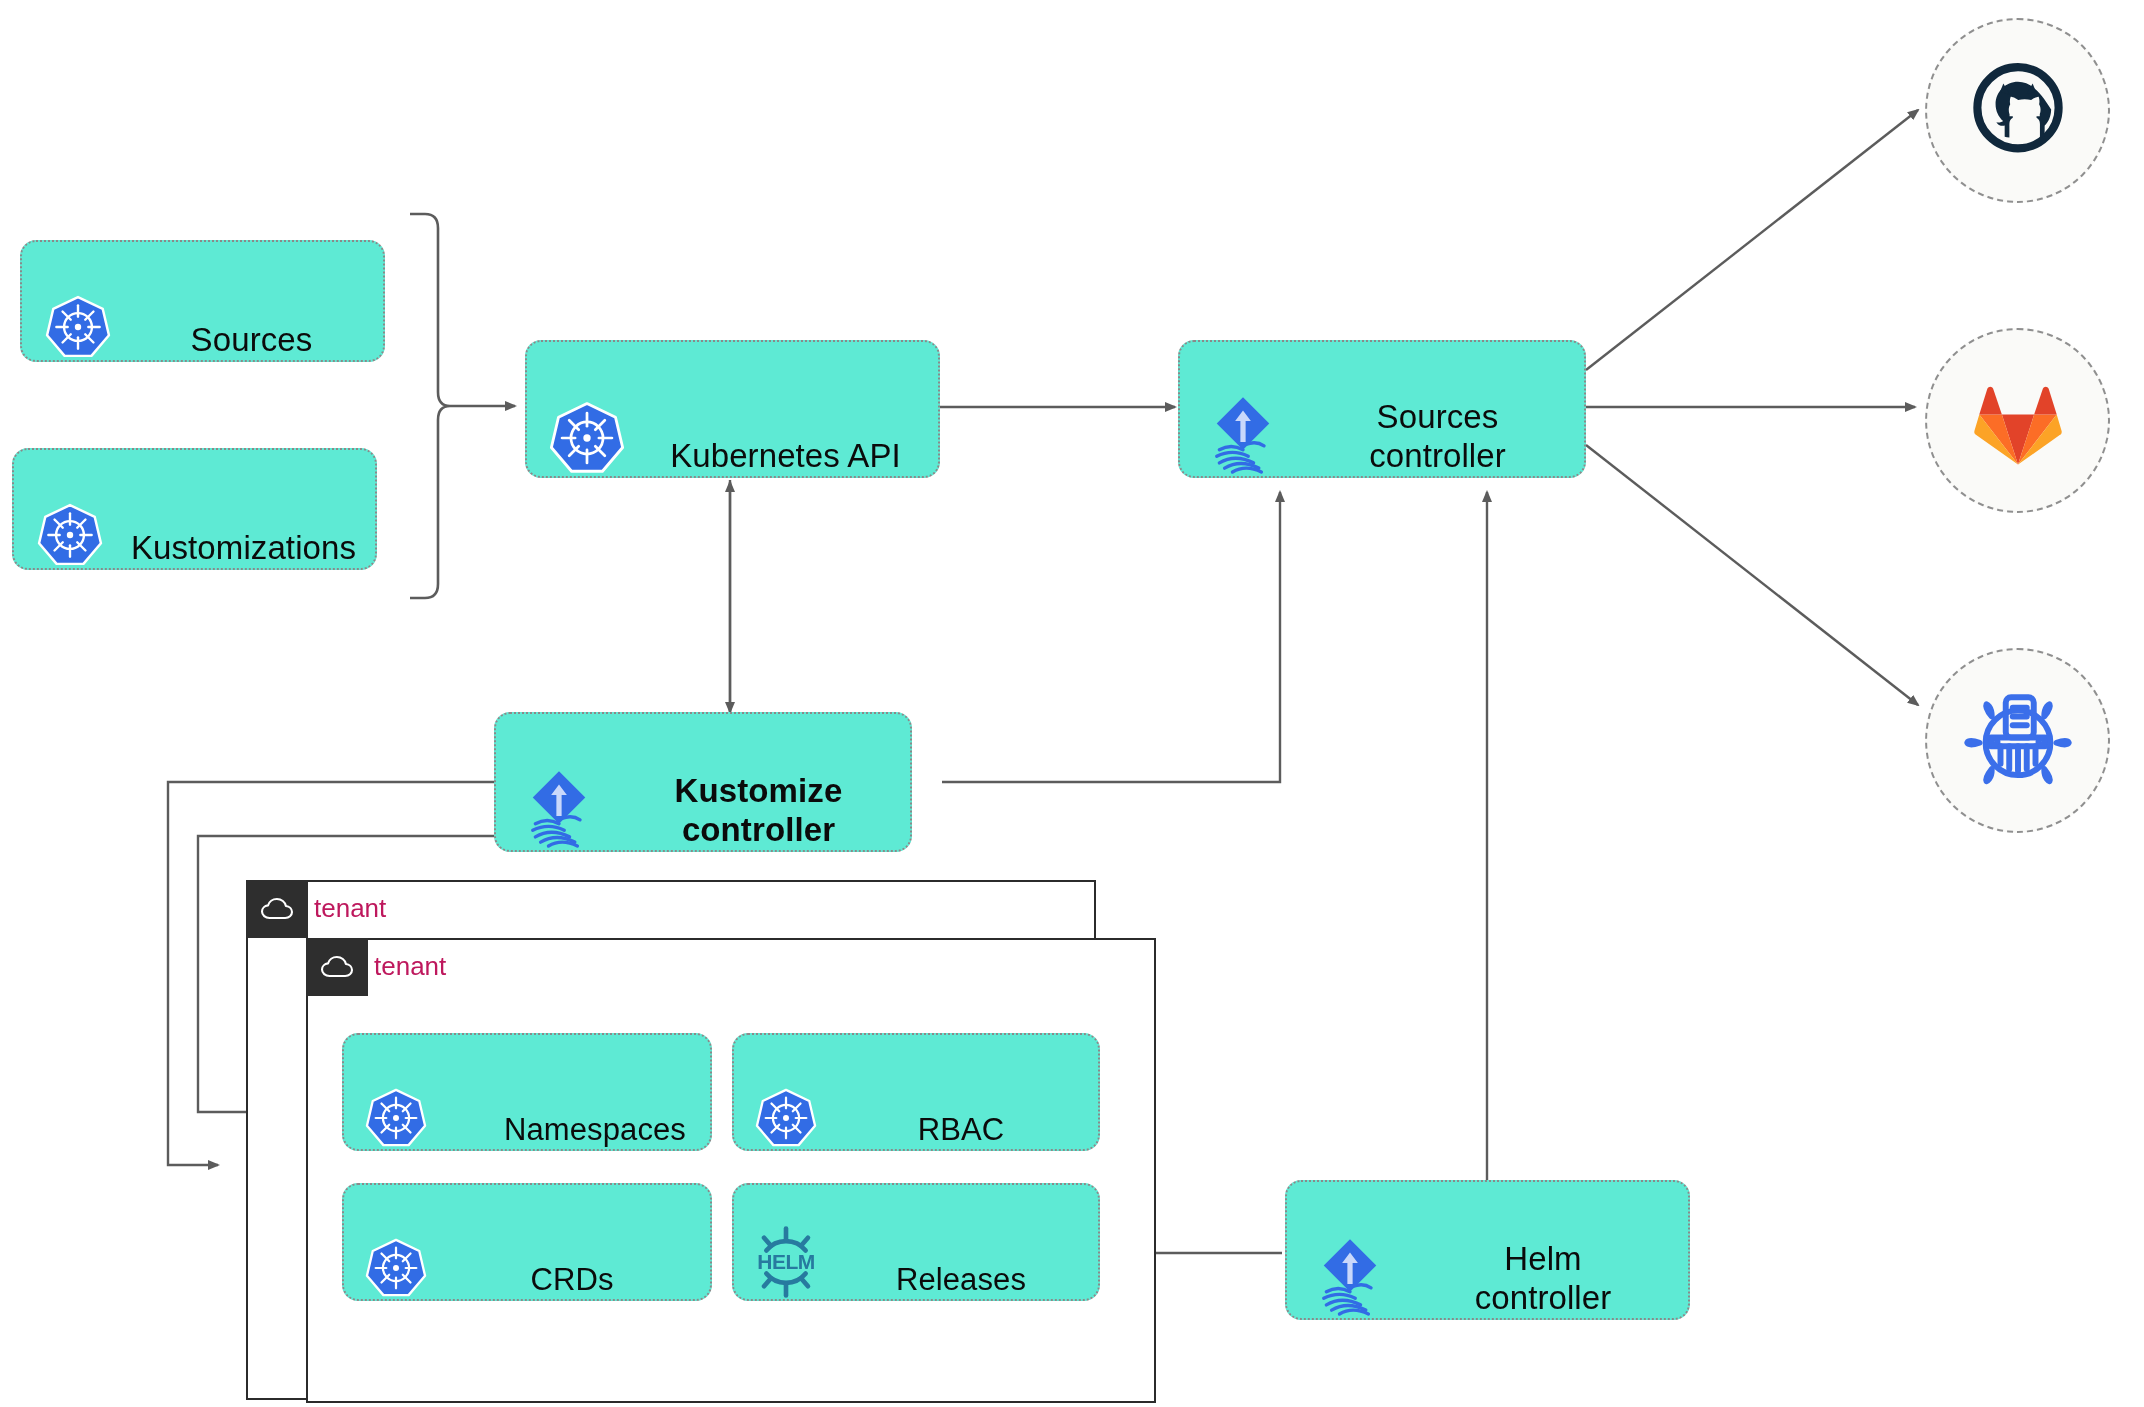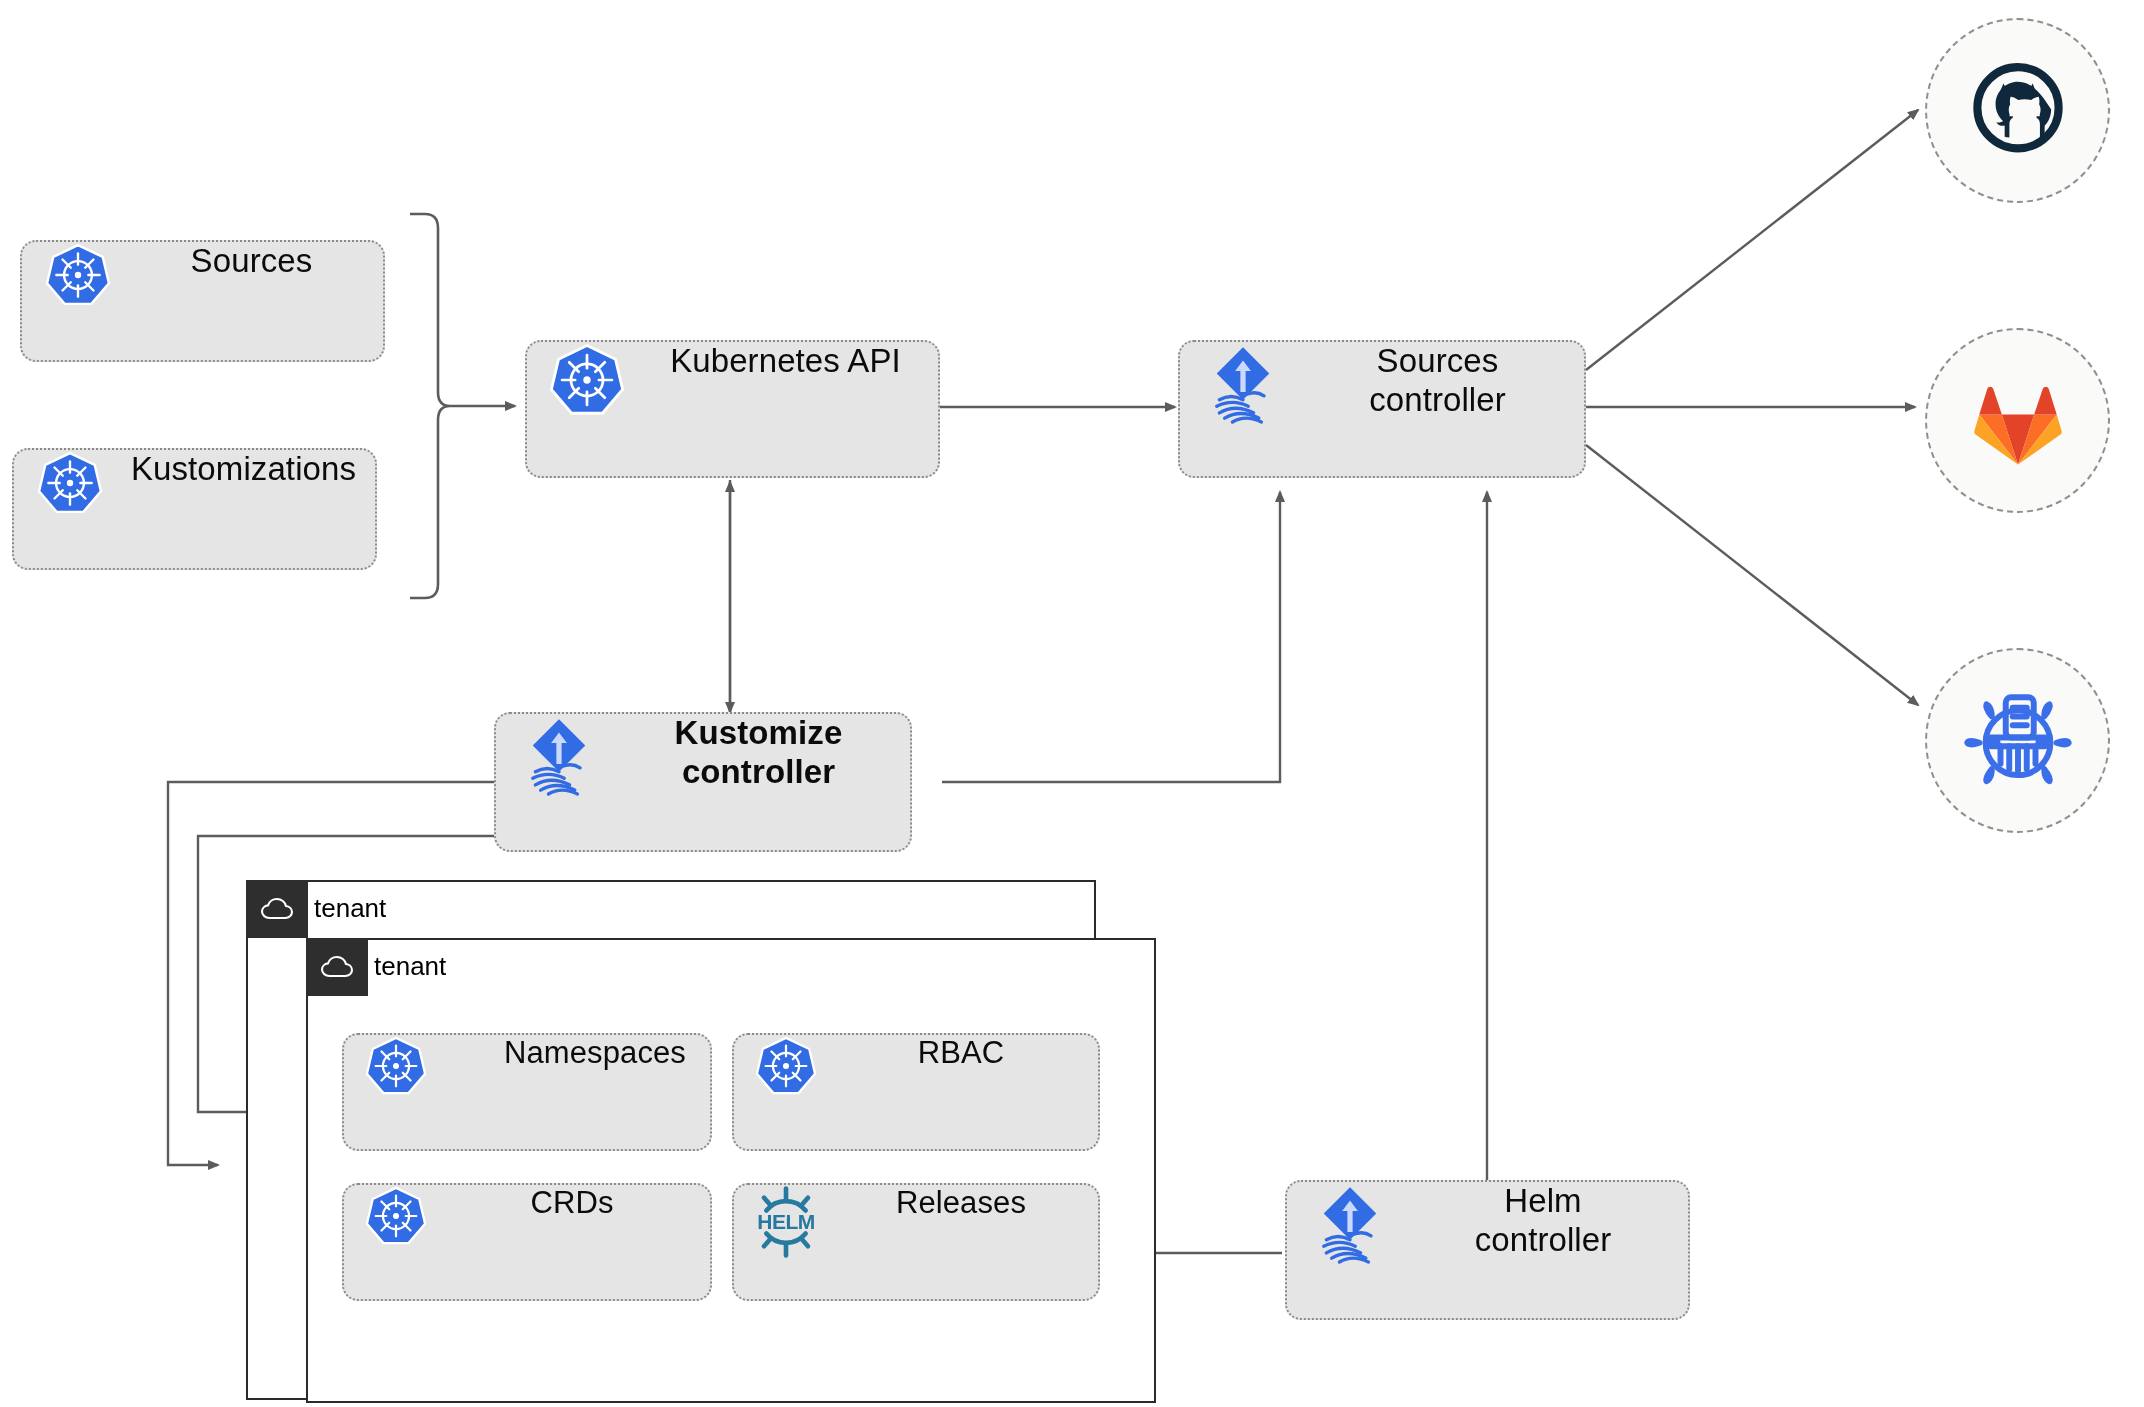--- a/index.html
+++ b/index.html
@@ -4,25 +4,25 @@
 <style>
   html,body{margin:0;padding:0;background:#ffffff;}
   body{width:2144px;height:1407px;position:relative;overflow:hidden;
        font-family:"Liberation Sans","DejaVu Sans",sans-serif;}
   #stage{position:absolute;left:0;top:0;width:2144px;height:1407px;}
   svg.wires{position:absolute;left:0;top:0;width:2144px;height:1407px;overflow:visible;}
 
   
   .node{
     position:absolute;
-    background:#e5e5e5;
+    background:#5eead4;
     border:2px dotted #8a8a8a;
     border-radius:16px;
     box-sizing:border-box;
-    display:flex;align-items:flex-start;
+    display:flex;align-items:flex-end;
     z-index:5;
   }
   .node .ico{flex:0 0 auto;display:flex;align-items:center;justify-content:center;}
   .node .lbl{
     flex:1 1 auto;text-align:center;color:#0b0b0b;
     font-size:33px;line-height:1.18;letter-spacing:.1px;
     padding-right:14px;
   }
   .node.small .lbl{font-size:31px;}
 
@@ -39,21 +39,21 @@
     position:absolute;background:#ffffff;border:2.5px solid #2b2b2b;
     box-sizing:border-box;z-index:3;
   }
   .tenant .tab{
     position:absolute;left:-2.5px;top:-2.5px;height:58px;
     background:#2e2e2e;display:flex;align-items:center;justify-content:center;
     width:62px;
   }
   .tenant .tname{
     position:absolute;left:66px;top:-2.5px;height:58px;display:flex;align-items:center;
-    color:#000000;font-size:26px;
+    color:#be185d;font-size:26px;
   }
 
   
   .helmwrap{position:relative;width:74px;height:74px;}
   .helmtext{
     position:absolute;left:0;right:0;top:50%;transform:translateY(-50%);
     text-align:center;font-size:21px;font-weight:bold;color:#277a9f;
     font-family:"Liberation Sans","DejaVu Sans",sans-serif;letter-spacing:-.5px;
   }
 </style>

